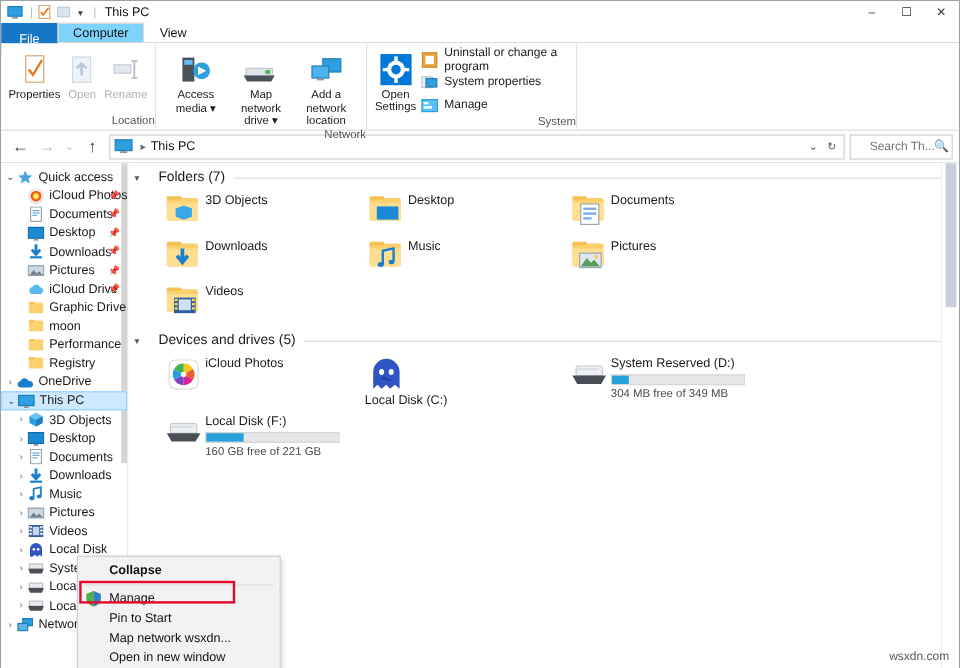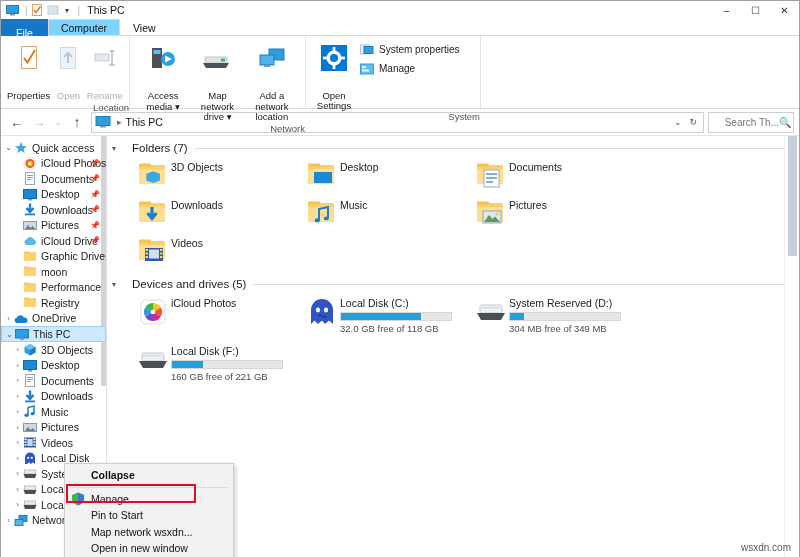--- a/index.html
+++ b/index.html
@@ -29,21 +29,21 @@
   .tab.plain { color: #111; }
 
   
   .ribbon { height: 73px; background: #fff; border-bottom: 1px solid #dcdcdc; display: flex; position: relative; }
   .rgroup { display: flex; flex-direction: column; justify-content: space-between; padding: 3px 0 0 0; position: relative; }
   .rgroup + .rgroup { border-left: 1px solid #e4e4e4; }
   .rgroup .rbody { display: flex; align-items: flex-start; padding: 2px 6px 0 6px; flex: 1; }
   .rgroup .rlabel { text-align: right; font-size: 9.5px; color: #555; padding-bottom: 2px; }
   .ritem { width: 56px; display: flex; flex-direction: column; align-items: center; padding-top: 2px; }
   .ritem .ic { height: 30px; display: flex; align-items: flex-end; justify-content: center; }
-  .ritem .lb { font-size: 9.5px; text-align: center; line-height: 10.5px; color: #1a1a1a; margin-top: 18px; }
+  .ritem .lb { font-size: 9.5px; text-align: center; line-height: 10.5px; color: #1a1a1a; margin-top: 2px; }
   .ritem.dim .lb { color: #b0b0b0; }
   .rsmall { display: flex; flex-direction: column; justify-content: center; padding-left: 4px; gap: 2px; }
   .rsmallitem { display: flex; align-items: center; font-size: 10px; color: #1a1a1a; height: 17px; }
   .rsmallitem .sic { width: 14px; height: 14px; margin-right: 5px; display: inline-block; }
 
   
   .addrbar { height: 26px; display: flex; align-items: center; padding: 0 5px; background: #fff; }
   .nav { width: 22px; height: 22px; display: flex; align-items: center; justify-content: center; font-size: 14px; color: #4a4a4a; }
   .nav.dim { color: #c3c3c3; }
   .nav.sm { width: 16px; font-size: 9px; }
@@ -231,20 +231,29 @@
                   <rect x="21" y="11.6" width="4" height="2.8"></rect>
                 </g>
               </svg>
           </div>
           <div class="lb" style="line-height:10px;">Open Settings</div>
         </div>
         <div class="rsmall">
           <div class="rsmallitem">
             <span class="sic">
               <svg width="14" height="14" viewBox="0 0 14 14">
+                  <rect x="1" y="1" width="12" height="12" fill="#e8a33d" stroke="#c98a2a"></rect>
+                  <rect x="3.5" y="3.5" width="7" height="7" fill="#fff"></rect>
+                </svg>
+            </span>
+            <span>Uninstall or change a program</span>
+          </div>
+          <div class="rsmallitem">
+            <span class="sic">
+              <svg width="14" height="14" viewBox="0 0 14 14">
                   <rect x="0.5" y="2" width="9" height="9" fill="#e9edf2" stroke="#b9c3cd"></rect>
                   <rect x="4" y="3.5" width="9" height="7" fill="#2d9fe0" stroke="#1d7fba"></rect>
                 </svg>
             </span>
             <span>System properties</span>
           </div>
           <div class="rsmallitem">
             <span class="sic">
               <svg width="14" height="14" viewBox="0 0 14 14">
                   <rect x="0.5" y="2" width="13" height="10" fill="#5bc0f5" stroke="#2d9fe0"></rect>
@@ -653,21 +662,21 @@
                   <path d="M7.2 19.5 a9 9 0 0 1 0 -9 L15 15 Z" fill="#2b9ce0"></path>
                   <path d="M7.2 10.5 a9 9 0 0 1 7.8 -4.5 L15 15 Z" fill="#3cb54a"></path>
                 </g>
                 <circle cx="15" cy="15" r="2.3" fill="#fff"></circle>
               </svg>
             </div>
             <div class="tinfo">
               <div class="tname">iCloud Photos</div>
             </div>
           </div>
-          <div class="tile" style="height: 48px;">
+          <div class="tile" style="height: 48px; flex-direction: column;">
             <div class="ticon">
               <svg width="28" height="28" viewBox="0 0 28 28">
                 <path d="M3 27 L3 13 A11 11 0 0 1 25 13 L25 27 L21 23.6 L17 27 L14 23.6 L10 27 L6.5 23.6 Z" fill="#2f55c4"></path>
                 <ellipse cx="10" cy="13" rx="2.1" ry="2.4" fill="#fff"></ellipse>
                 <ellipse cx="18" cy="13" rx="2.1" ry="2.4" fill="#fff"></ellipse>
                 <path d="M10 19 q2 -2 4 0 q2 2 4 0" stroke="#1d3a96" stroke-width="1.4" fill="none"></path>
               </svg>
             </div>
             <div class="tinfo">
               <div class="tname">Local Disk (C:)</div>

